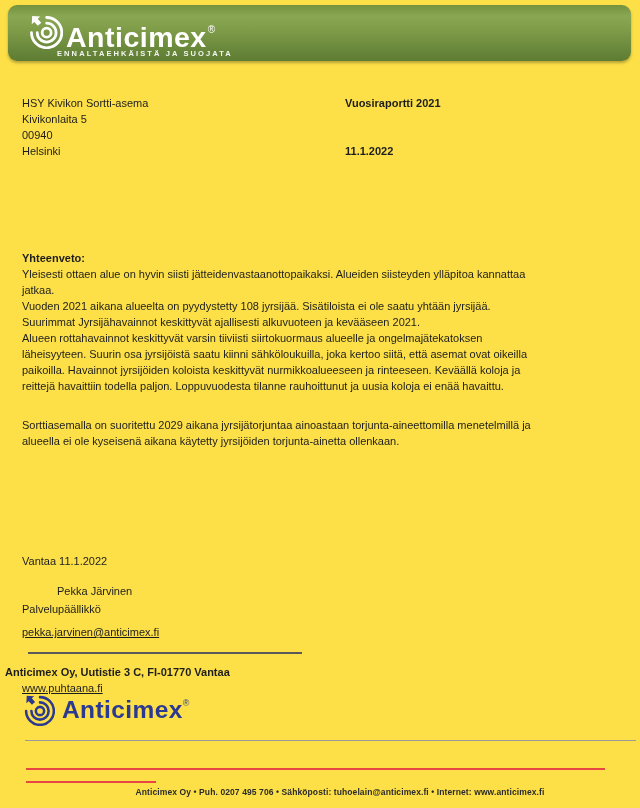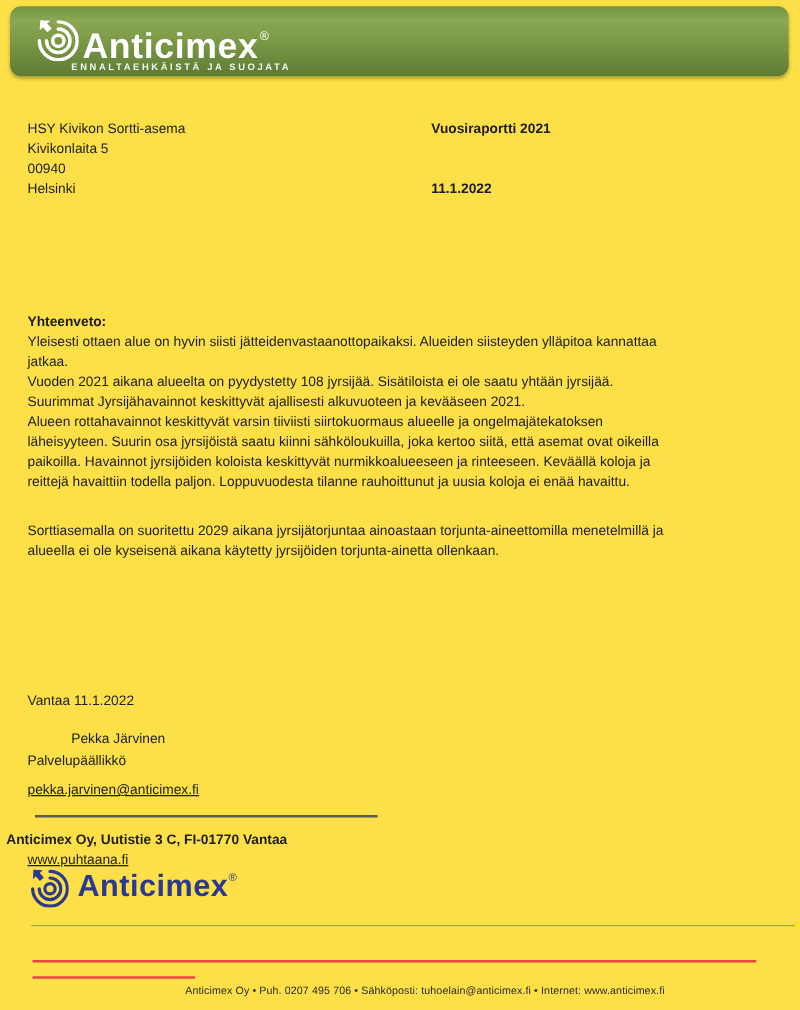--- a/index.html
+++ b/index.html
@@ -45,21 +45,21 @@
   .blue-logo{position:absolute;left:22px;top:693px;display:flex;align-items:center;color:#2b3990;}
   .blue-logo .swirl{width:33px;height:33px;color:#2b3990;}
   .blue-logo-text{font-weight:700;font-size:24.5px;margin-left:7px;letter-spacing:0.4px;white-space:nowrap;}
   .blue-logo-text sup{font-size:9px;font-weight:400;vertical-align:12px;}
   
   .divider-gray{position:absolute;left:25px;top:740px;width:611px;height:1px;background:#9b9b9b;}
   .red-line-long{position:absolute;left:26px;top:768px;width:579px;height:2px;background:#e84545;}
   .red-line-short{position:absolute;left:26px;top:781px;width:130px;height:2px;background:#e84545;}
   .footer-info{
     position:absolute;left:80px;top:787px;width:520px;text-align:center;
-    font-size:8.5px;font-weight:400;color:#2a2a2a;letter-spacing:0.1px;white-space:nowrap;
+    font-size:8.5px;font-weight:700;color:#2a2a2a;letter-spacing:0.1px;white-space:nowrap;
   }
 </style>
 </head>
 <body>
 
 <div class="page">
 
   <div class="banner">
     <svg class="swirl" viewBox="0 0 44 44" xmlns="http://www.w3.org/2000/svg">
       <circle cx="24" cy="24" r="5.5" fill="none" stroke="currentColor" stroke-width="3.4"></circle>

